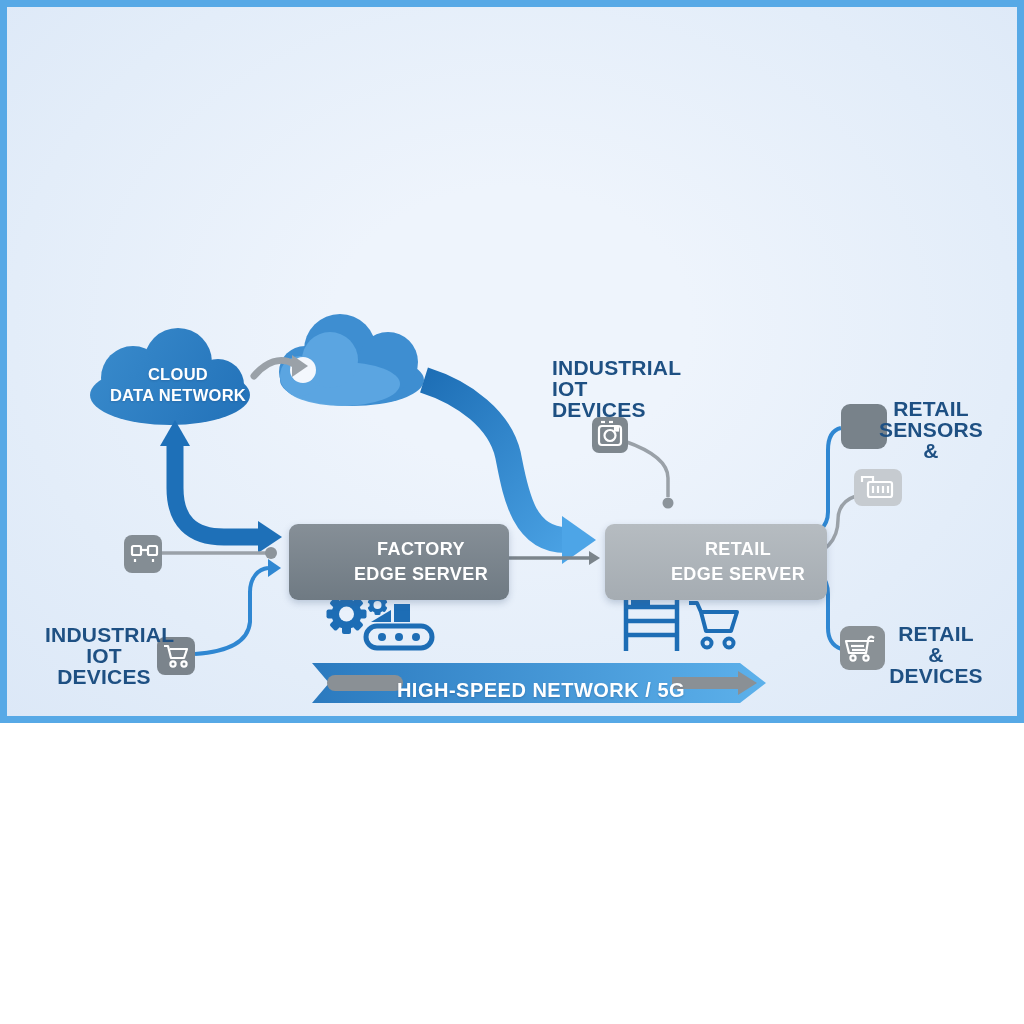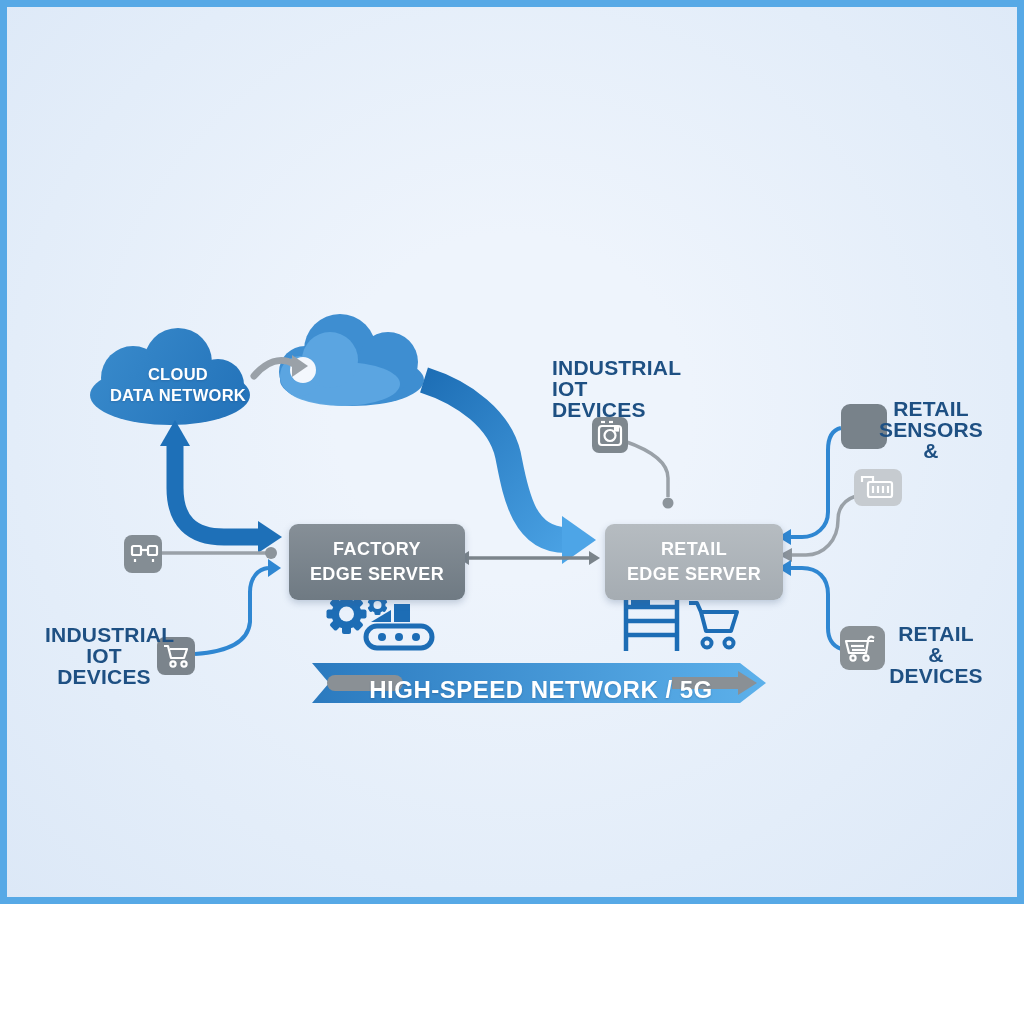--- a/index.html
+++ b/index.html
@@ -1,33 +1,34 @@
 <!DOCTYPE html>
 <html><head>
 <meta charset="utf-8">
 <style>
   html,body{margin:0;padding:0;}
   #stage{
     position:relative;
-    width:1024px;height:904px;
+    width:1024px;height:723px;
     box-sizing:border-box;
     border:7px solid #57a9e6;
     background:radial-gradient(ellipse at 50% 45%, #eef4fc 25%, #e3edf9 70%, #dce8f7 100%);
     overflow:hidden;
     font-family:"Liberation Sans", sans-serif;
   }
   .abs{position:absolute;}
   svg{display:block;}
   .node-box{
     position:absolute;
     border-radius:9px;
     display:flex;flex-direction:column;align-items:center;justify-content:center;
     color:#ffffff;font-weight:bold;font-size:18px;line-height:25px;letter-spacing:.4px;
     text-align:center;
     box-shadow:0 3px 7px rgba(70,95,130,.28);
+    padding-left:44px;
   }
   #factory-box{left:282px;top:517px;width:176px;height:76px;
     background:linear-gradient(180deg,#868f97 0%,#6f7a83 100%);}
   #retail-box{left:598px;top:517px;width:178px;height:76px;
     background:linear-gradient(180deg,#b6bcc1 0%,#a5acb2 100%);}
   .cloud-label{
     position:absolute;left:94px;top:357px;width:154px;
     color:#ffffff;font-weight:bold;font-size:16.5px;line-height:21px;
     text-align:center;letter-spacing:.3px;text-shadow:0 1px 2px rgba(20,60,110,.25);
   }
@@ -35,21 +36,21 @@
     position:absolute;color:#1e5083;font-weight:bold;font-size:21px;line-height:21px;
     letter-spacing:.2px;
   }
   #label-iot-top{left:545px;top:350px;width:130px;text-align:left;}
   #label-iot-left{left:38px;top:617px;width:118px;text-align:center;}
   #label-retail-sensors{left:868px;top:391px;width:112px;text-align:center;}
   #label-retail-devices{left:876px;top:616px;width:106px;text-align:center;}
   #banner-label{
     position:absolute;left:322px;top:663px;width:424px;height:40px;
     display:flex;align-items:center;justify-content:center;
-    color:#ffffff;font-weight:bold;font-size:24px;letter-spacing:.5px;
+    color:#ffffff;font-weight:bold;font-size:20px;letter-spacing:.5px;
     text-shadow:0 1px 2px rgba(20,60,110,.3);
   }
 </style>
 </head>
 <body>
 
 <div id="stage">
 
   <svg class="abs" style="left:0;top:0" width="1010" height="1010" viewBox="7 7 1010 1010">
     <defs>

